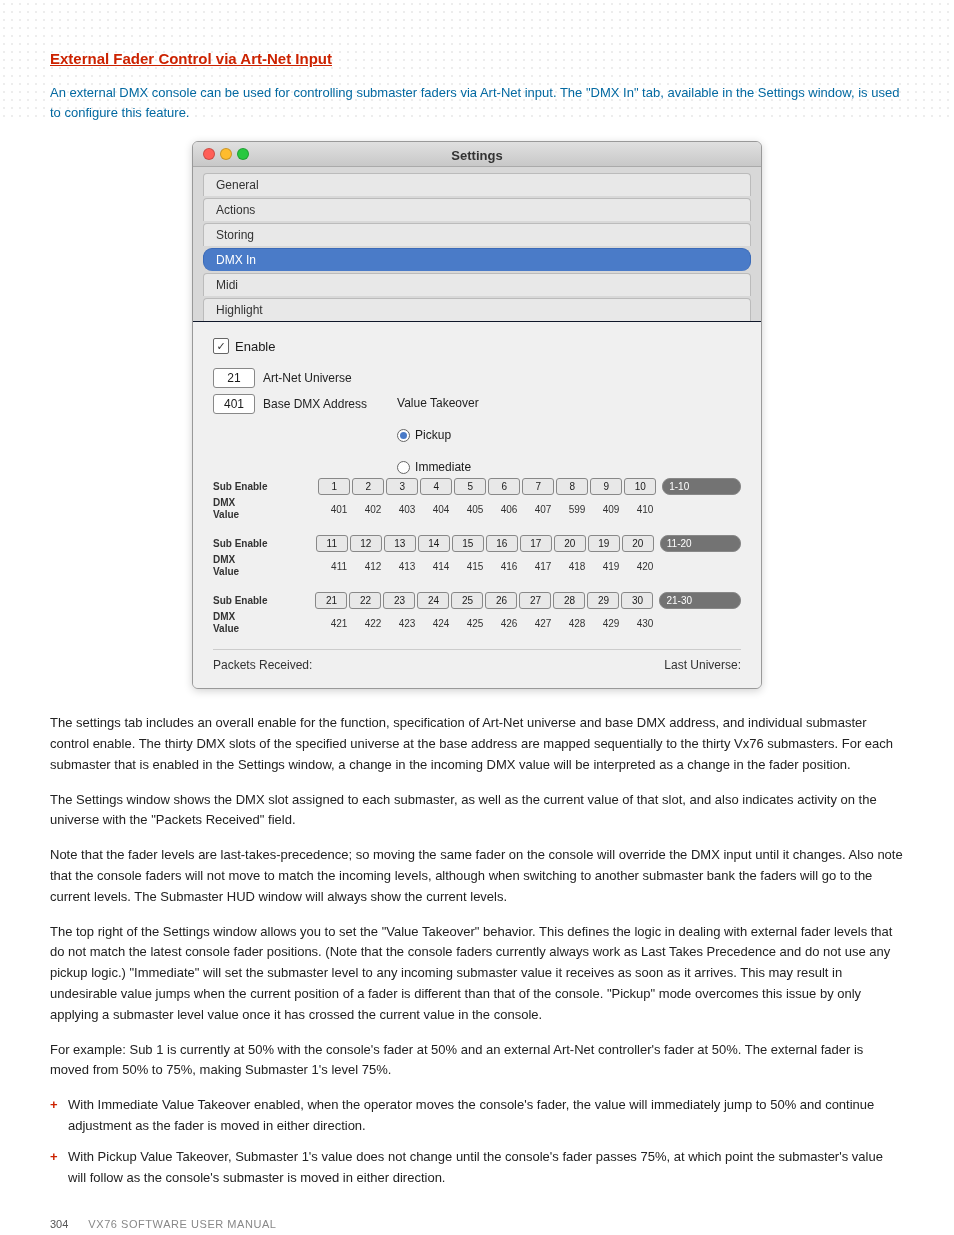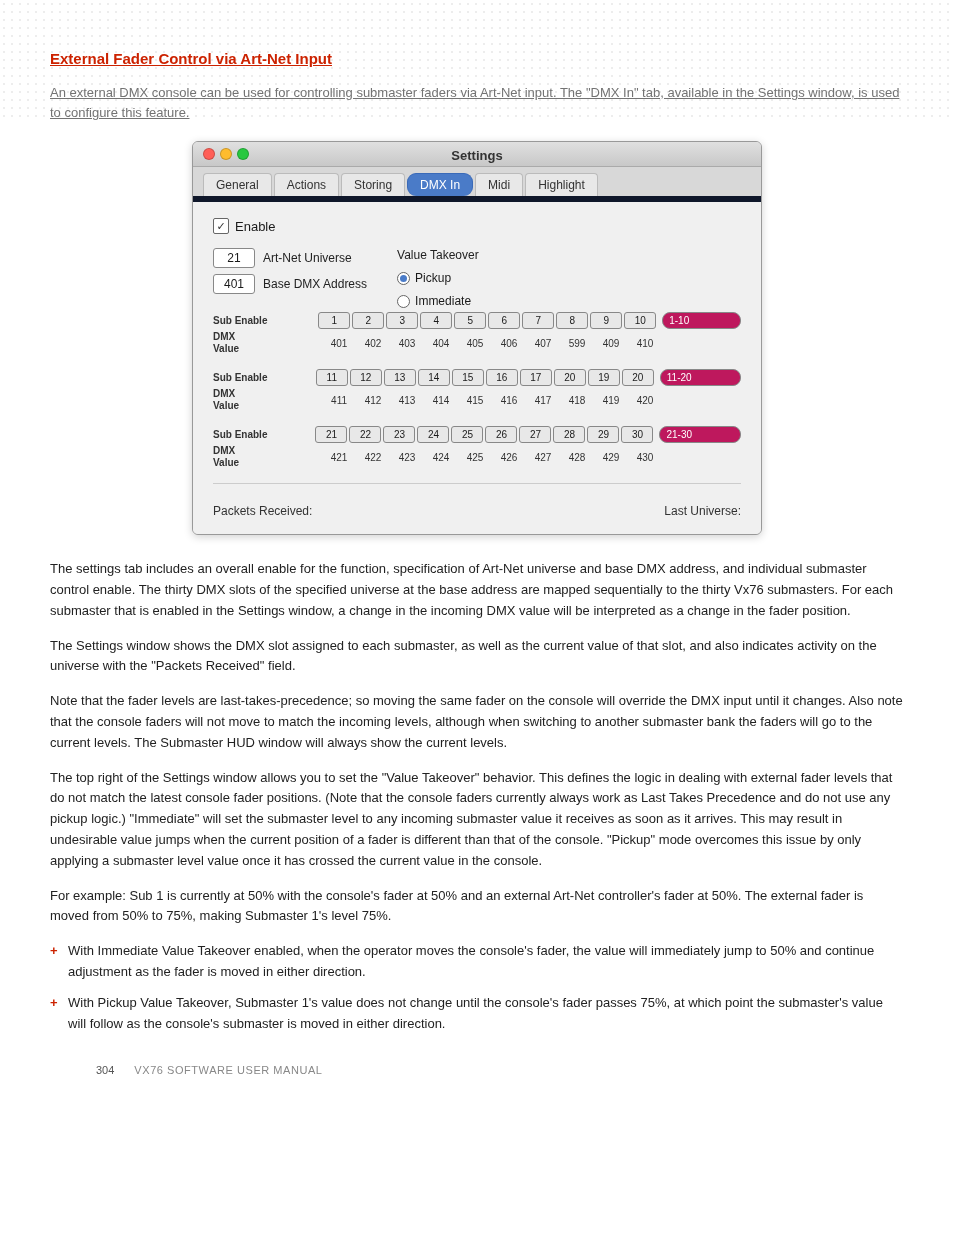--- a/index.html
+++ b/index.html
@@ -36,23 +36,22 @@
       font-weight: bold;
       color: #cc2200;
       text-decoration: underline;
       margin-bottom: 16px;
       margin-top: 10px;
     }
 
     .intro-text {
       font-size: 13px;
       line-height: 1.55;
-      color: #737373;
+      color: #0369a1;
       margin-bottom: 18px;
-      text-decoration: underline;
     }
 
     
     .settings-window {
       border: 1px solid #999;
       border-radius: 6px;
       background: #ececec;
       margin: 0 auto 24px auto;
       max-width: 570px;
       box-shadow: 0 2px 8px rgba(0,0,0,0.18);
@@ -90,23 +89,24 @@
       left: 50%;
       transform: translateX(-50%);
       font-size: 13px;
       font-weight: 600;
       color: #333;
     }
 
     .settings-tabs {
       display: flex;
       background: #d8d8d8;
-      border-bottom: 6px solid #0f172a;
+      border-bottom: 1px solid #0f172a;
       padding: 6px 10px 0 10px;
       gap: 2px;
+      flex-direction: column;
     }
 
     .tab-item {
       padding: 4px 12px;
       font-size: 12px;
       border: 1px solid #bbb;
       border-bottom: none;
       border-radius: 4px 4px 0 0;
       background: #e8e8e8;
       cursor: pointer;
@@ -174,21 +174,22 @@
     }
 
     .field-label {
       font-size: 12px;
       color: #222;
     }
 
     .value-takeover-group {
       display: flex;
       flex-direction: column;
-      gap: 9px;
+      gap: 18px;
+      margin-top: 28px;
     }
 
     .value-takeover-title {
       font-size: 12px;
       color: #222;
       font-weight: 500;
     }
 
     .radio-row {
       display: flex;
@@ -242,21 +243,21 @@
       background: #e8e8e8;
       border-radius: 3px;
       font-size: 10px;
       text-align: center;
       padding: 2px 0;
       min-width: 28px;
     }
 
     .sub-range {
       border: 1px solid #888;
-      background: #be185d;
+      background: #737373;
       color: #fff;
       border-radius: 8px;
       font-size: 10px;
       padding: 2px 6px;
       margin-left: 4px;
       white-space: nowrap;
     }
 
     .dmx-row {
       display: grid;
@@ -278,21 +279,21 @@
       text-align: left;
       padding-right: 4px;
       line-height: 1.2;
     }
 
     .packets-row {
       display: flex;
       justify-content: space-between;
       align-items: center;
       margin-top: 10px;
-      padding-top: 20px;
+      padding-top: 8px;
       border-top: 1px solid #ccc;
     }
 
     .packets-label {
       font-size: 12px;
       color: #333;
     }
 
     
     .body-para {
@@ -324,21 +325,20 @@
       position: absolute;
       left: 0;
     }
 
     
     .page-footer {
       margin-top: 30px;
       display: flex;
       align-items: center;
       gap: 20px;
-      margin-left: 46px;
     }
 
     .page-number {
       font-size: 11px;
       color: #555;
     }
 
     .manual-label {
       font-size: 11px;
       color: #888;

